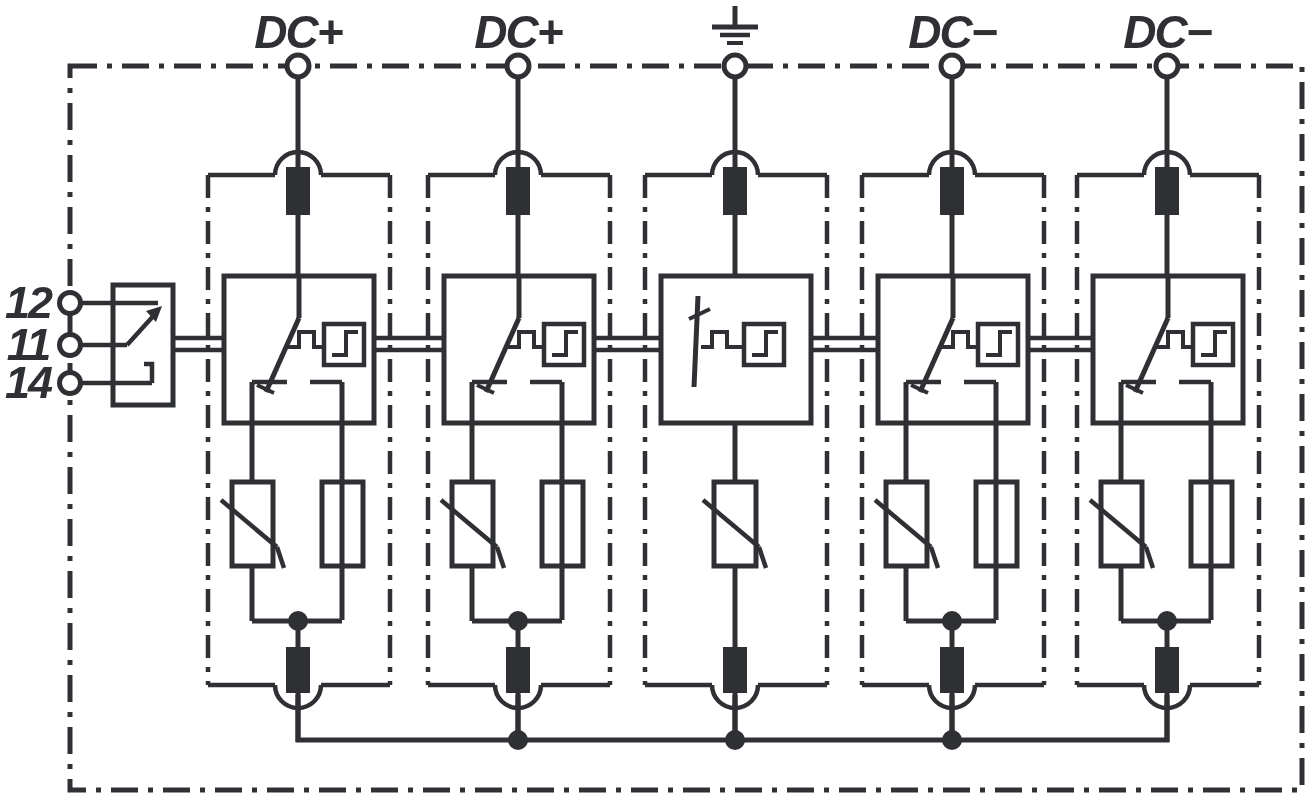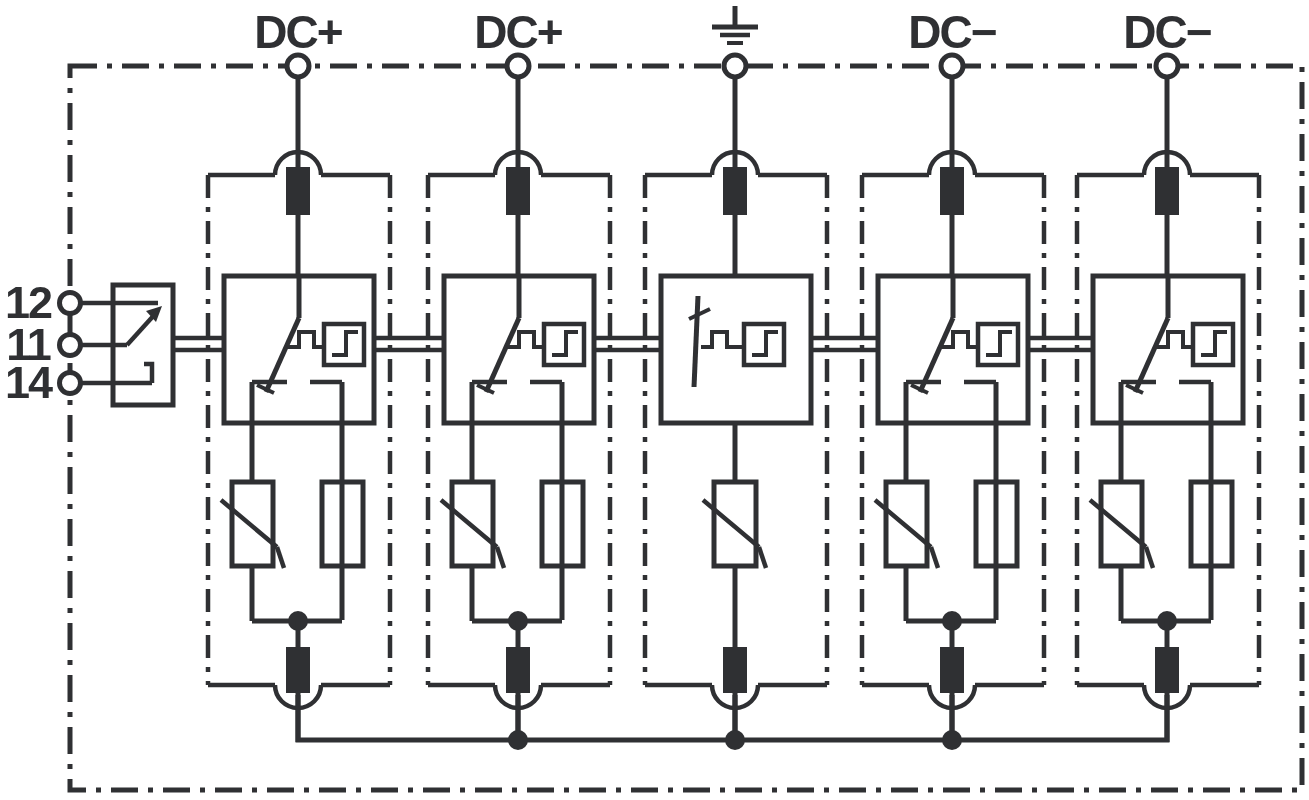--- a/index.html
+++ b/index.html
@@ -1,16 +1,16 @@
 <!DOCTYPE html>
 <html><head>
 <meta charset="utf-8">
 <style>
   html,body{margin:0;padding:0;background:#ffffff;}
-  .canvas{position:relative;width:1309px;height:800px;background:#ffffff;overflow:hidden;}
+  .canvas{position:relative;width:1309px;height:800px;background:#ffffff;overflow:hidden;font-style:italic;}
   svg{position:absolute;left:0;top:0;}
   text{font-family:"Liberation Sans","DejaVu Sans",sans-serif;font-weight:700;letter-spacing:-2px;}
   .term-label{font-size:46px;}
   .pin-label{font-size:45px;}
 </style>
 </head>
 <body>
 
 <div class="canvas">
     <svg width="1309" height="800" viewBox="0 0 1309 800">

